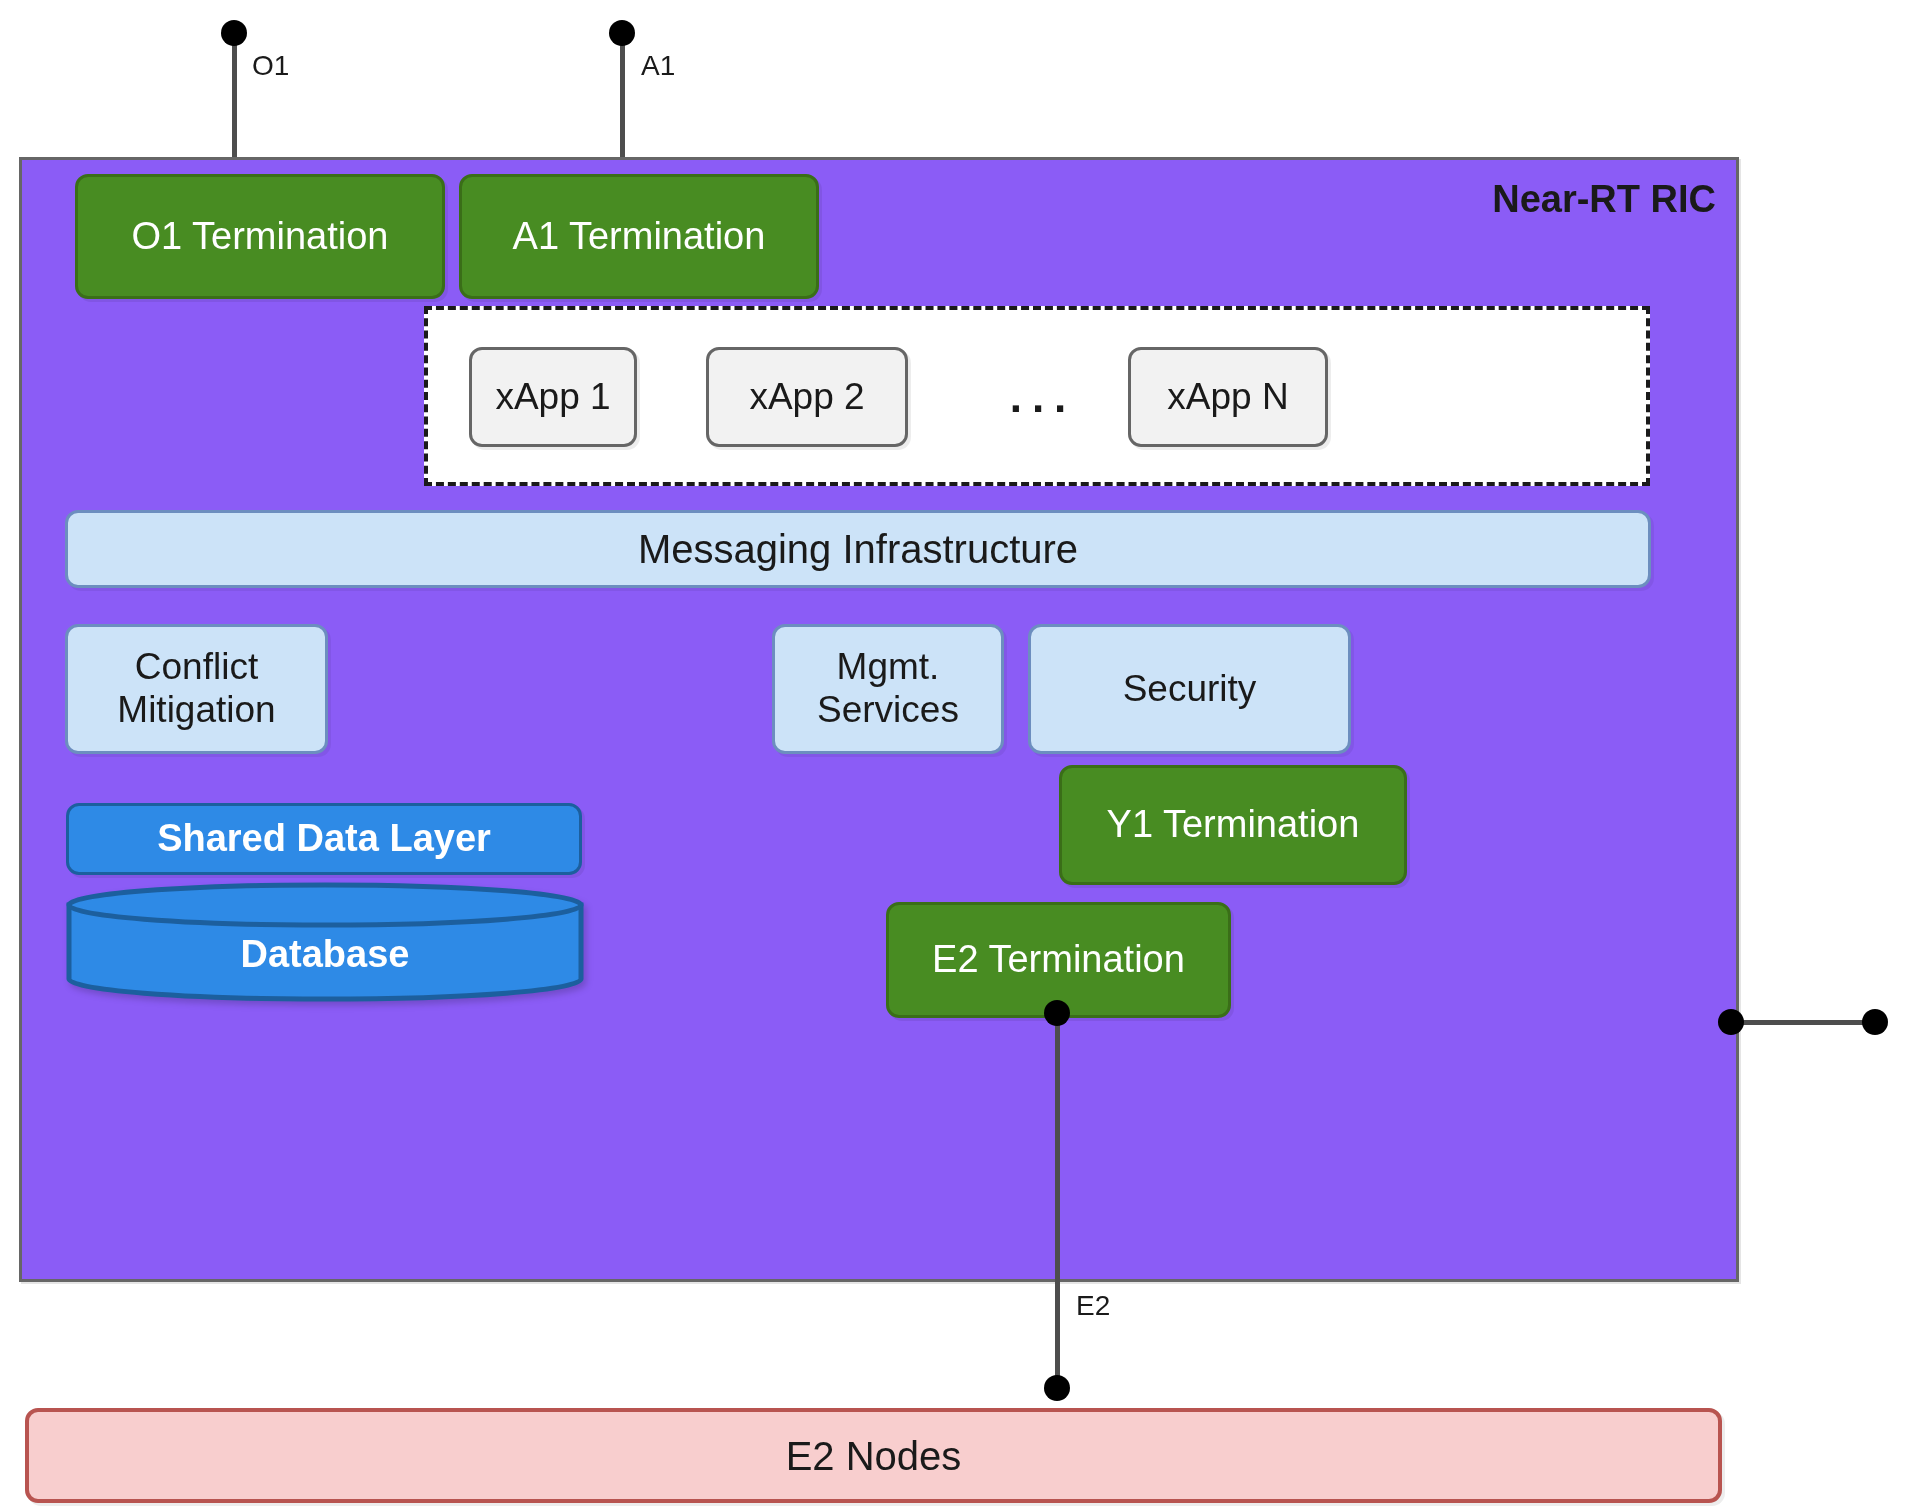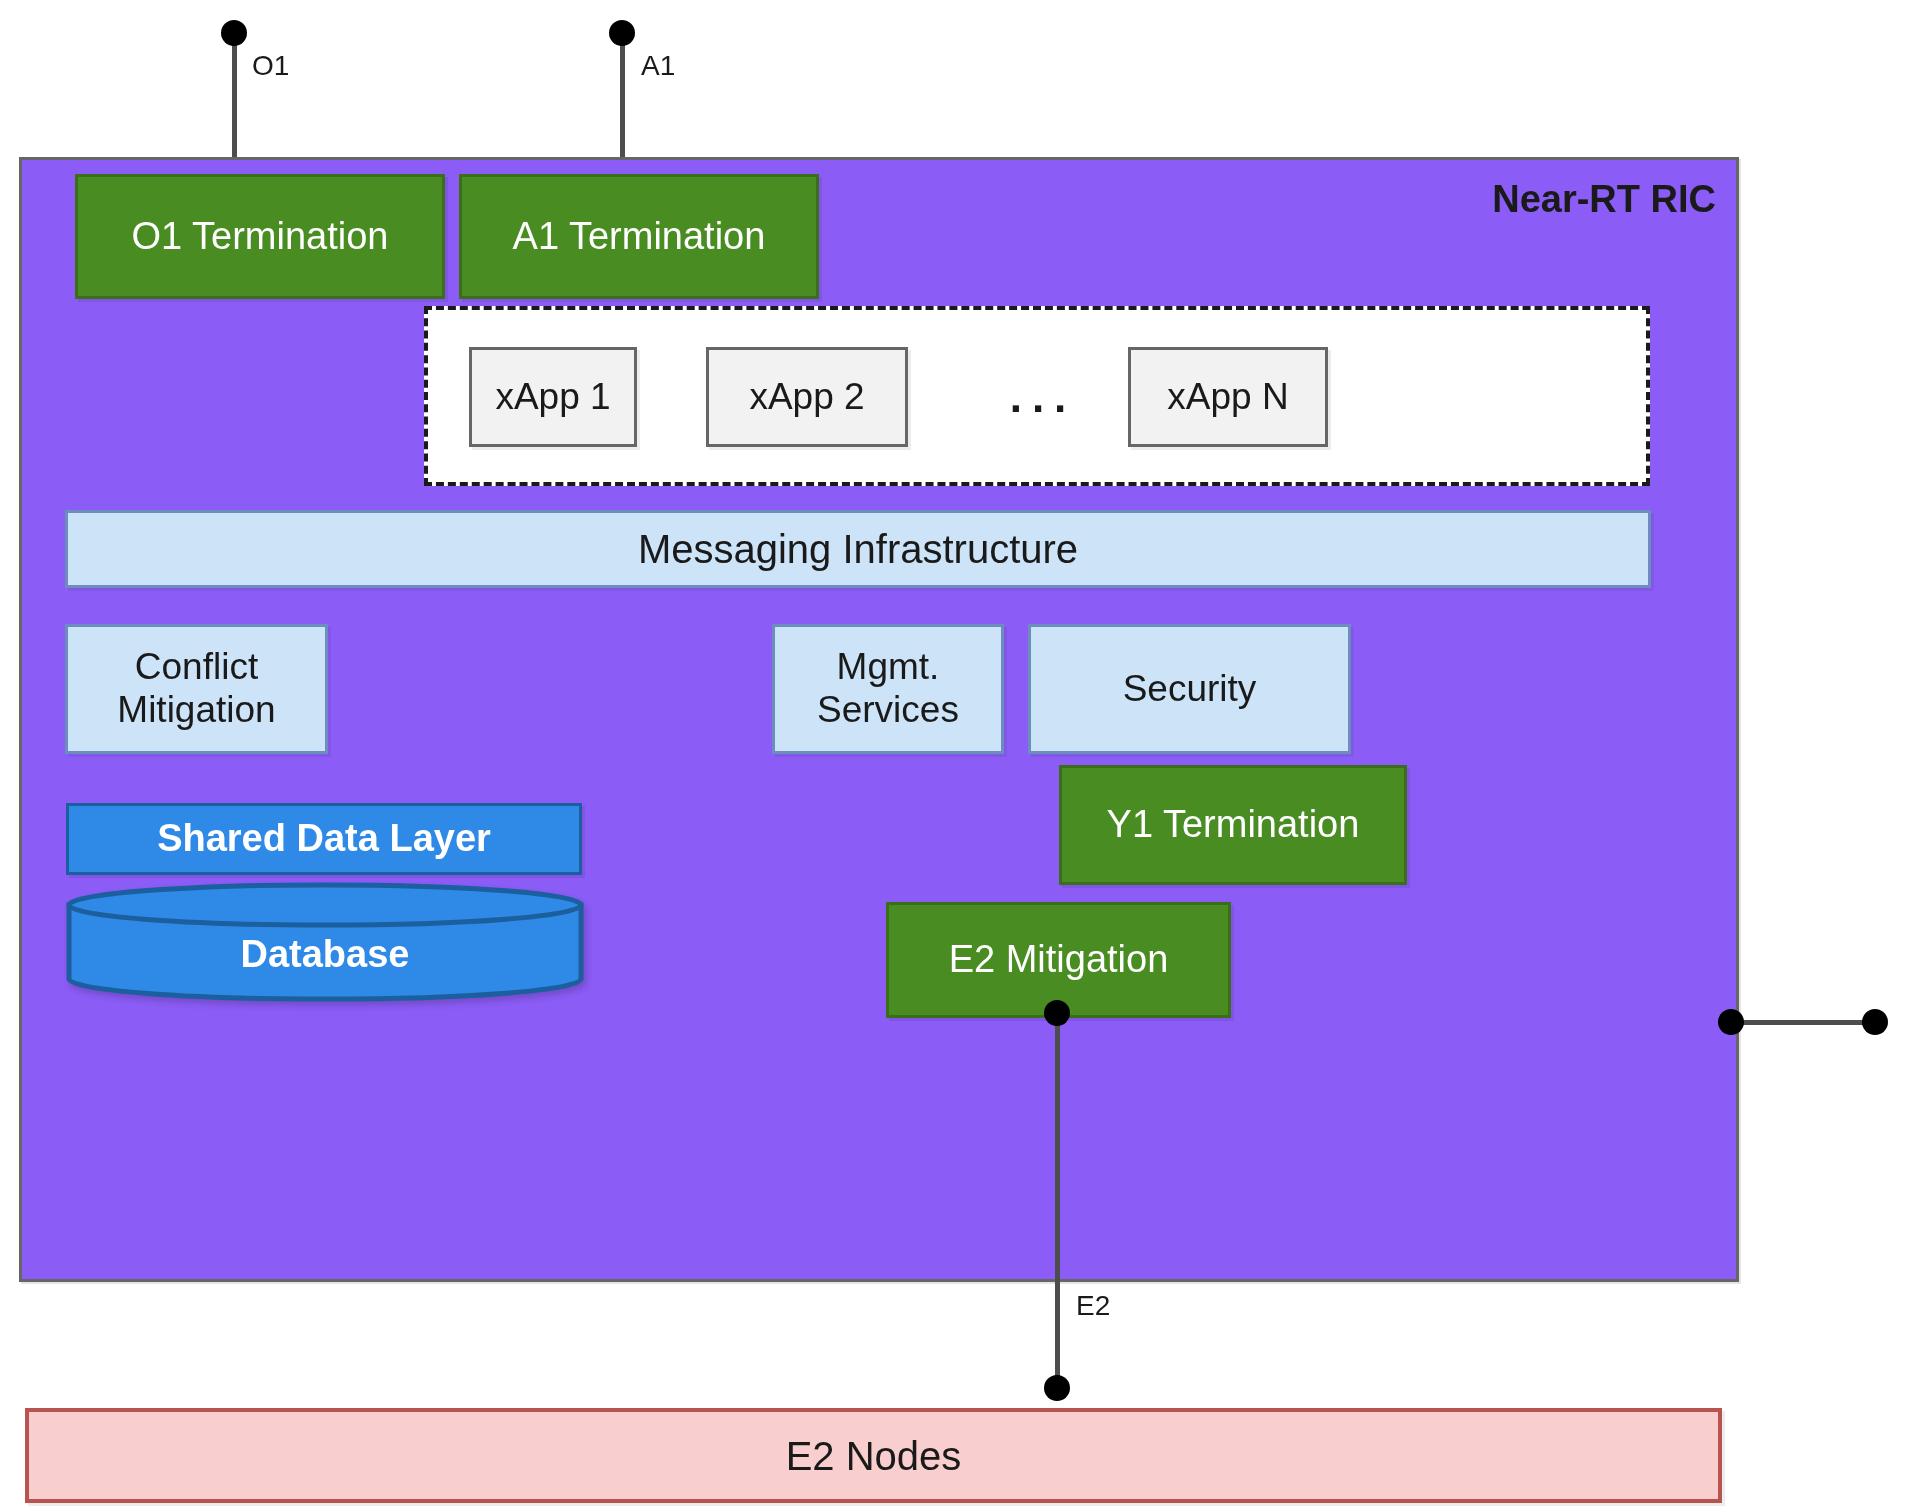--- a/index.html
+++ b/index.html
@@ -19,20 +19,21 @@
   }
   .abs { position: absolute; box-sizing: border-box; }
 
   
   .box {
     display: flex;
     align-items: center;
     justify-content: center;
     text-align: center;
     line-height: 1.15;
+    border-radius: 13px;
   }
 
   
   .ric-container {
     background: #8b5cf6;
     border: 3px solid #666666;
     box-shadow: 2px 2px 0 rgba(0,0,0,0.10);
   }
   .ric-title {
     font-weight: bold;
@@ -175,21 +176,21 @@
     <div class="abs db-cyl" style="left:44px; top:722px; width:518px; height:120px;">
       <svg width="518" height="120" viewBox="0 0 518 120" xmlns="http://www.w3.org/2000/svg">
         <path d="M3,23 L3,97 A256,20 0 0 0 515,97 L515,23 Z" fill="#2e8ae6" stroke="#1c5f9e" stroke-width="5"></path>
         <ellipse cx="259" cy="23" rx="256" ry="20" fill="#2e8ae6" stroke="#1c5f9e" stroke-width="5"></ellipse>
       </svg>
       <div class="abs box db-label" style="left:0; top:48px; width:518px; height:50px;">Database</div>
     </div>
 
     <div class="abs box green-box" style="left:1037px; top:605px; width:348px; height:120px;">Y1 Termination</div>
 
-    <div class="abs box green-box" style="left:864px; top:742px; width:345px; height:116px;">E2 Mitigation</div>
+    <div class="abs box green-box" style="left:864px; top:742px; width:345px; height:116px;">E2 Termination</div>
   </div>
 
   <div class="abs conn-line-h" style="left:1730px; top:1020px; width:150px;"></div>
   <div class="abs conn-dot" style="left:1718px; top:1009px;"></div>
   <div class="abs conn-dot" style="left:1862px; top:1009px;"></div>
 
   <div class="abs conn-line-v" style="left:1055px; top:1012px; height:375px;"></div>
   <div class="abs conn-dot" style="left:1044px; top:1000px;"></div>
   <div class="abs conn-dot" style="left:1044px; top:1375px;"></div>
   <div class="abs conn-label" style="left:1076px; top:1290px;">E2</div>

